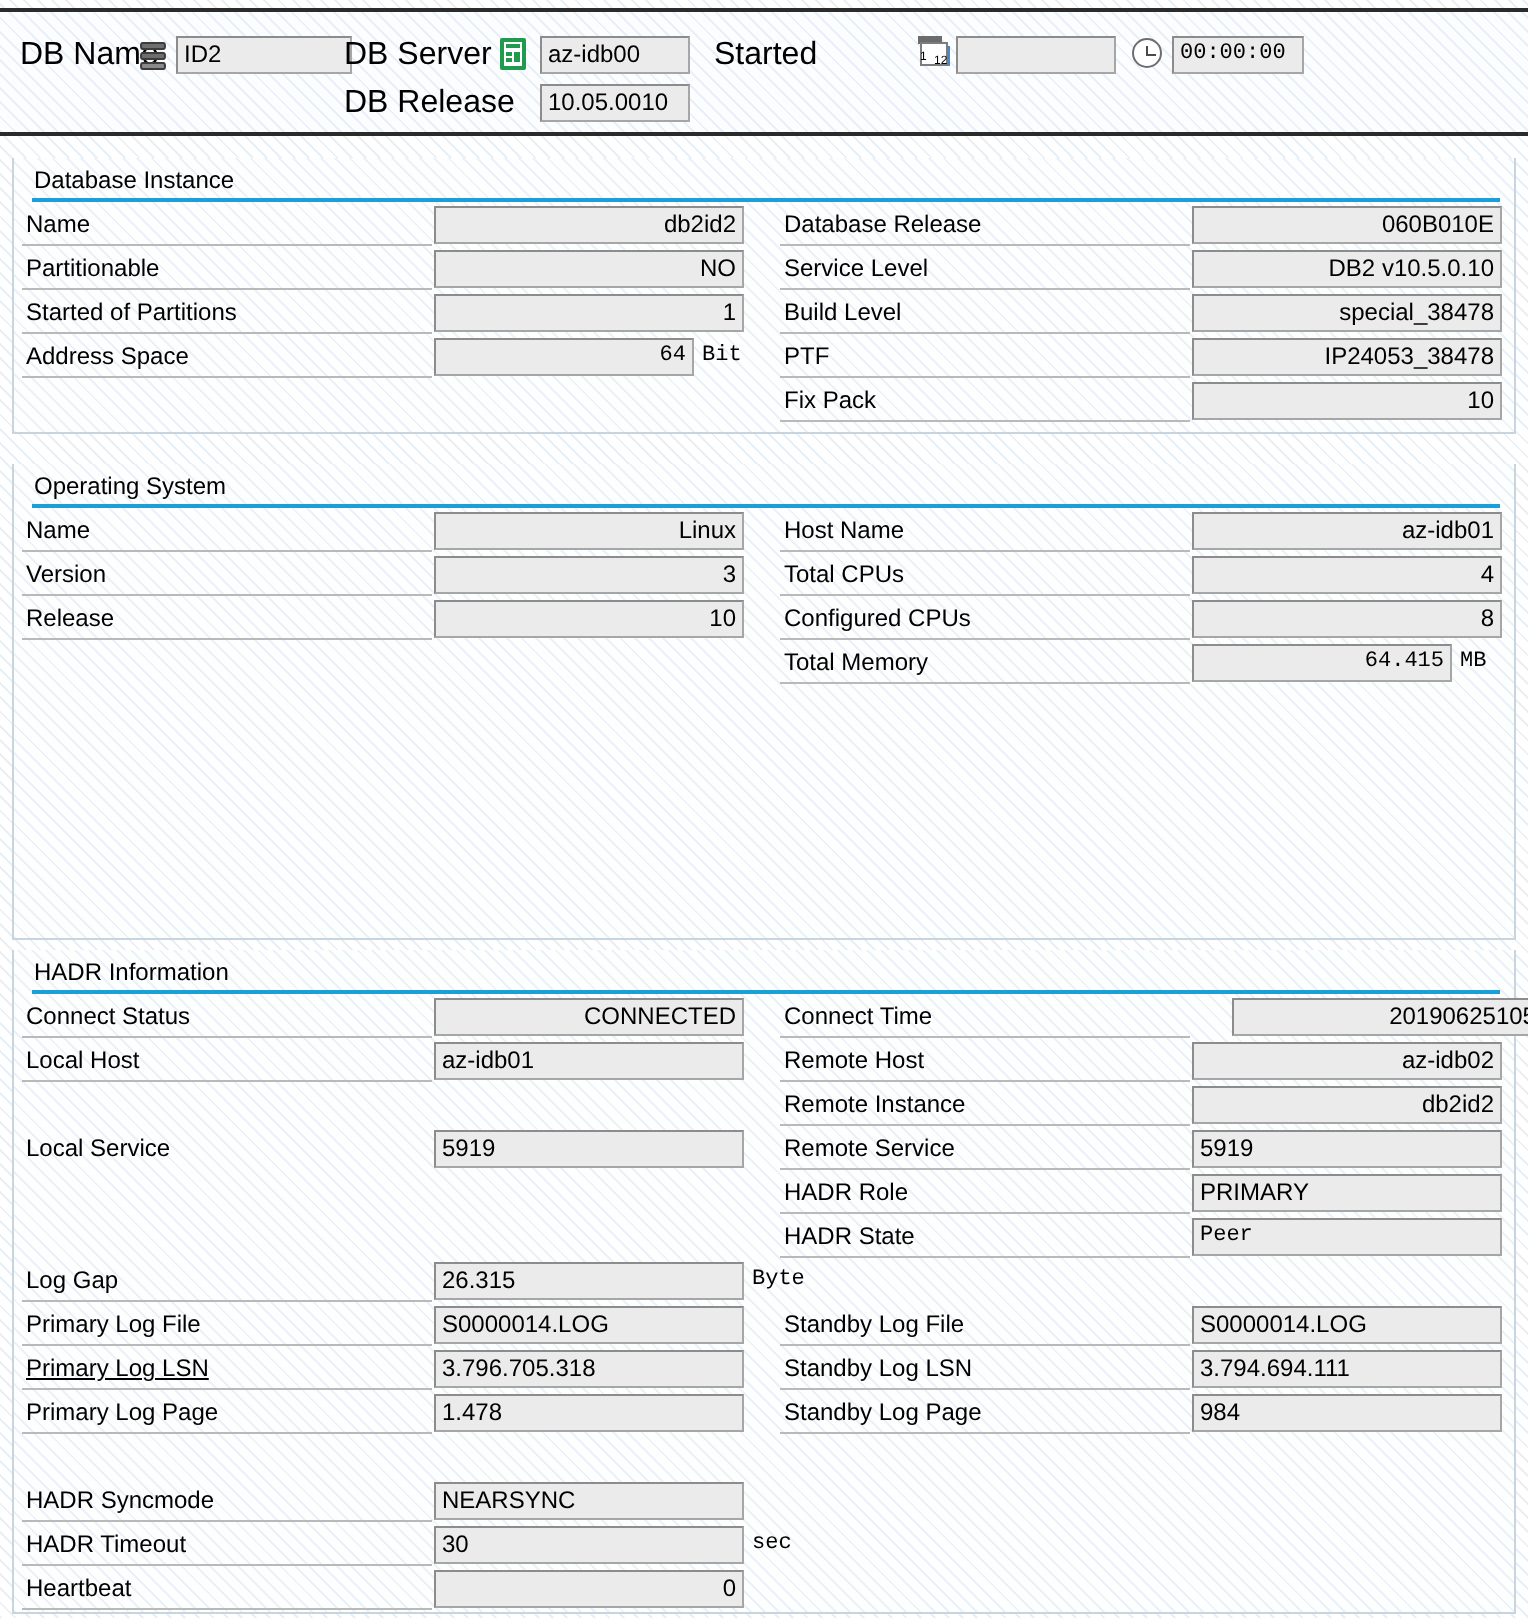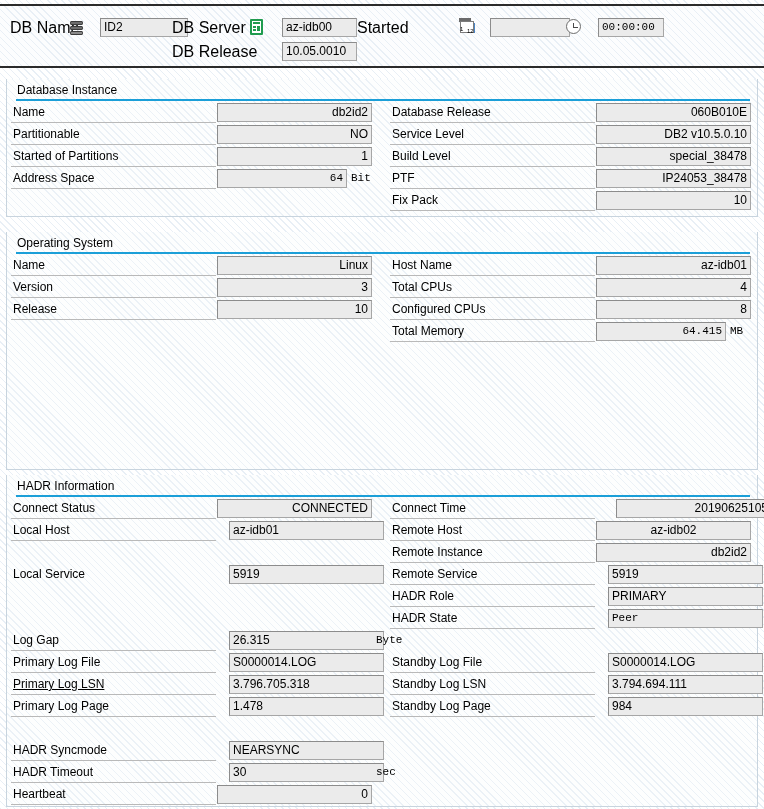--- a/index.html
+++ b/index.html
@@ -57,21 +57,21 @@
     border-top-color:#8c8c8c;
     border-left-color:#8c8c8c;
     height:19px;
     line-height:17px;
     font-size:12px;
     padding:0 3px;
     white-space:nowrap;
     overflow:hidden;
   }
   .fld.ro  { text-align:right; }     
-  .fld.ed  { text-align:left;margin-left:12px;  }     
+  .fld.ed  { text-align:left;  }     
   .fld.mono{ font-family:"Liberation Mono", monospace; font-size:11px; }
 
   .unit {
     position:absolute;
     font-family:"Liberation Mono", monospace;
     font-size:11px;
     line-height:19px;
     color:#000;
     white-space:nowrap;
   }
@@ -323,21 +323,21 @@
   <span class="fld ed" style="left:210px; top:288px; width:155px;">30</span>
   <span class="unit" style="left:369px; top:288px;">sec</span>
 
   <span class="lbl" style="left:4px; top:310px; width:205px;">Heartbeat</span>
   <span class="fld ro" style="left:210px; top:310px; width:155px;">0</span>
 
   <span class="lbl" style="left:383px; top:24px; width:205px;">Connect Time</span>
   <span class="fld ro" style="left:609px; top:24px; width:176px;">20190625105505</span>
 
   <span class="lbl" style="left:383px; top:46px; width:205px;">Remote Host</span>
-  <span class="fld ro" style="left:589px; top:46px; width:155px;text-align:center;">az-idb02</span>
+  <span class="fld ro" style="left:589px; top:46px; width:155px;">az-idb02</span>
 
   <span class="lbl" style="left:383px; top:68px; width:205px;">Remote Instance</span>
   <span class="fld ro" style="left:589px; top:68px; width:155px;">db2id2</span>
 
   <span class="lbl" style="left:383px; top:90px; width:205px;">Remote Service</span>
   <span class="fld ed" style="left:589px; top:90px; width:155px;">5919</span>
 
   <span class="lbl" style="left:383px; top:112px; width:205px;">HADR Role</span>
   <span class="fld ed" style="left:589px; top:112px; width:155px;">PRIMARY</span>
 

